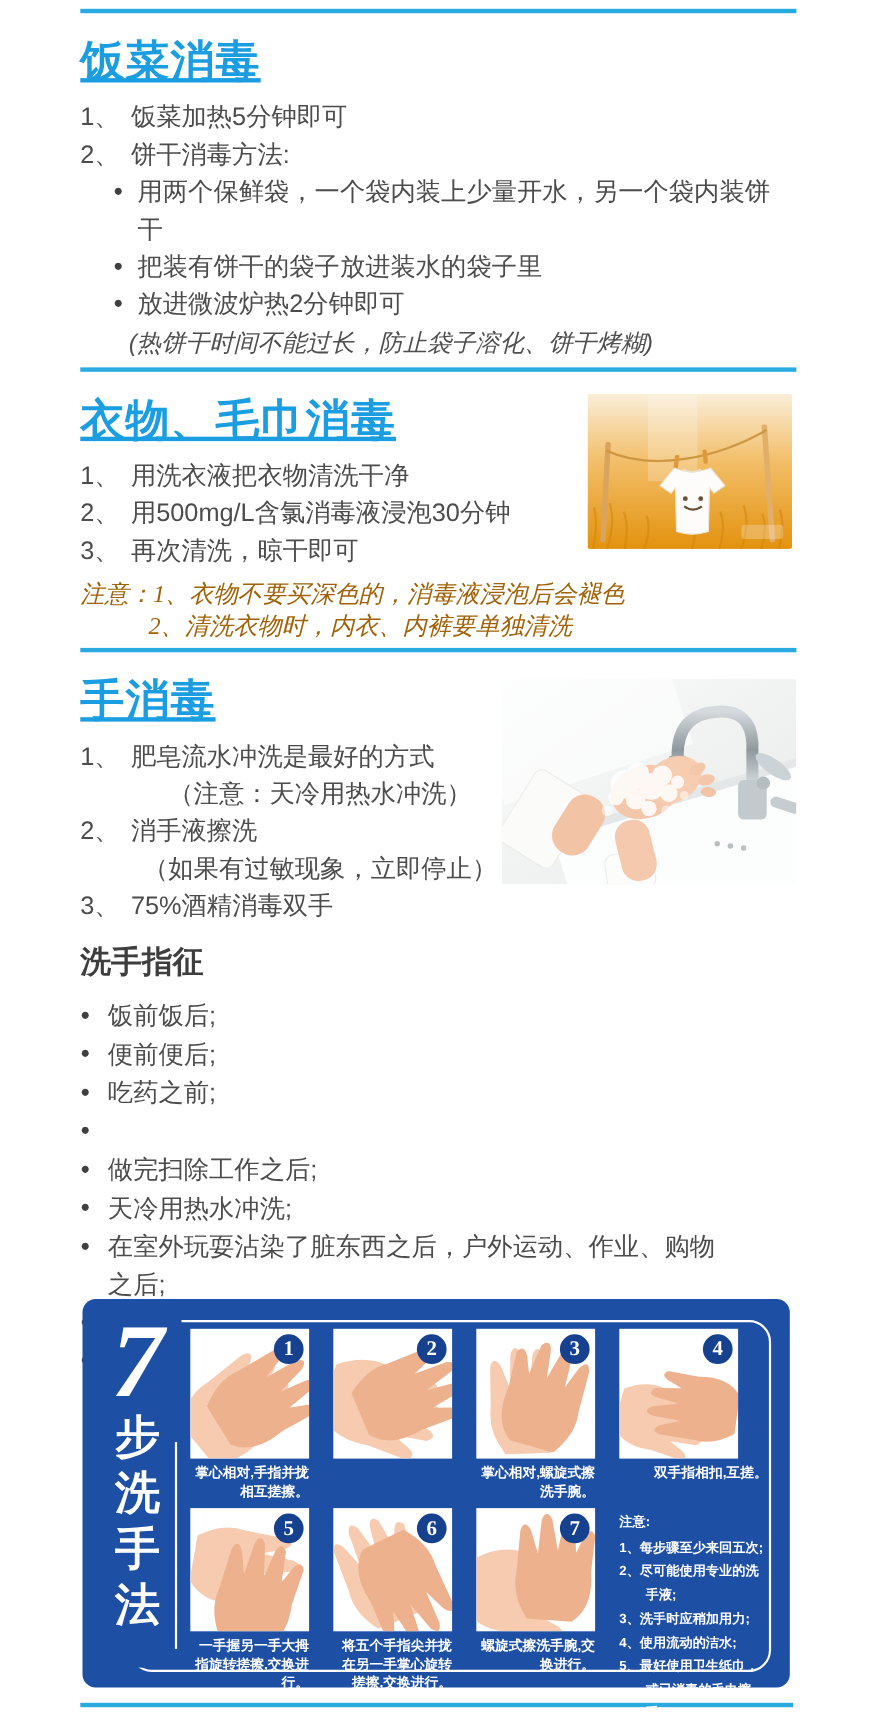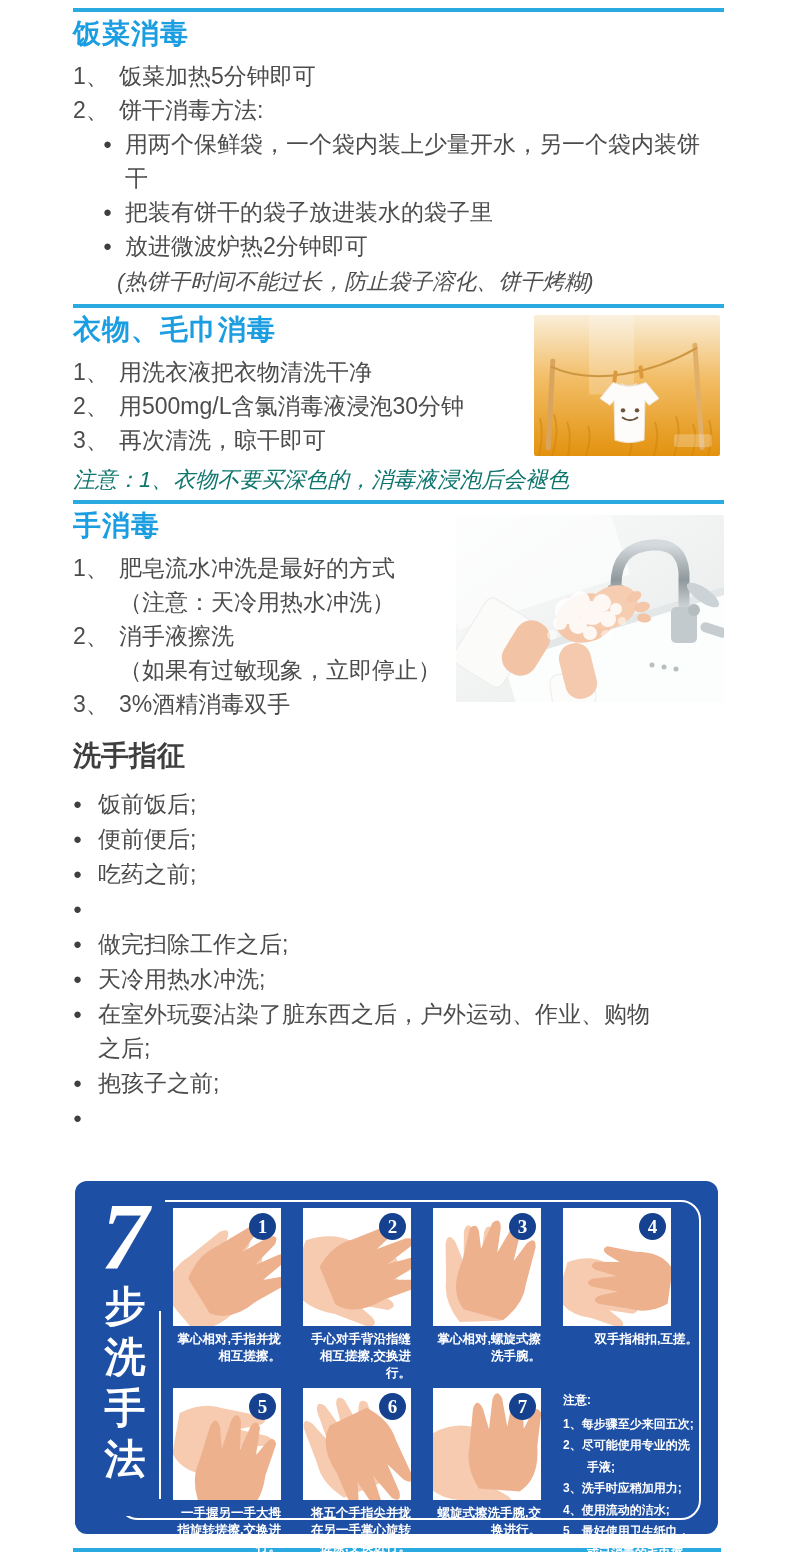--- a/index.html
+++ b/index.html
@@ -5,38 +5,38 @@
   * { box-sizing: border-box; margin: 0; padding: 0; }
   html,body { width:794px; }
   body {
     height:1564px; overflow:hidden; position:relative; background:#fff;
     font-family:"Liberation Sans", sans-serif; color:#4c4c4c;
   }
   .page { padding:8px 70px 0 73px; }
 
   .divider { height:4px; background:#29abe2; }
 
-  h2.sec-title { font-size:28px; font-weight:bold; color:#1b9de2; letter-spacing:1px; margin:3px 0 6px; }
+  h2.sec-title { font-size:40px; font-weight:bold; color:#1b9de2; letter-spacing:1px; margin:16px 0 6px;text-decoration:underline; }
   h3.sub-title { font-size:28px; font-weight:bold; color:#3e3e3e; margin:16px 0 12px; }
 
   .item { display:flex; font-size:23px; line-height:34px; color:#4c4c4c; }
   .item .mk { width:46px; flex:none; }
   .item .tx { flex:1; }
-  .sub-line { font-size:23px; line-height:34px; padding-left:46px; color:#4c4c4c; }
+  .sub-line { font-size:23px; line-height:34px; padding-left:46px; color:#4c4c4c;text-align:center; }
 
   .dotted { position:relative; padding-left:52px; font-size:23px; line-height:34px; color:#4c4c4c; max-width:640px; }
   .dotted .dot { position:absolute; left:30px; top:0; font-size:15px; line-height:34px; color:#3f3f3f; }
 
   .note-italic { font-style:italic; font-size:22px; line-height:29px; color:#4f4f4f; margin:4px 0 8px 44px; }
 
   .sec { position:relative; }
   .sec .txtcol-cl { max-width:445px; }
   .sec .txtcol-hd { max-width:390px; }
 
-  .notes2 { font-style:italic; font-size:22px; line-height:29px; color:#0f766e; margin:8px 0 6px 0; }
+  .notes2 { font-style:italic; font-size:22px; line-height:29px; color:#a16207; margin:8px 0 6px 0;font-family:Liberation Serif, serif; }
   .notes2 .n2 { padding-left:62px; }
 
   .photo-frame { position:absolute; overflow:hidden; border-radius:2px; }
   .photo-clothes { top:4px; right:4px; width:186px; height:141px; }
   .photo-wash { top:8px; right:0; width:268px; height:187px; }
   .photo-frame svg { display:block; width:100%; height:100%; }
 
   .ind-list .li { display:flex; gap:16px; font-size:23px; line-height:34px; margin-bottom:1px; color:#4c4c4c; }
   .ind-list .b { font-size:15px; line-height:34px; color:#3f3f3f; flex:none; }
   .ind-list .t { max-width:565px; }
@@ -159,20 +159,21 @@
         <span class="mk">2、</span>
         <span class="tx">用500mg/L含氯消毒液浸泡30分钟</span>
       </div>
       <div class="item">
         <span class="mk">3、</span>
         <span class="tx">再次清洗，晾干即可</span>
       </div>
     </div>
     <div class="notes2">
       <div>注意：1、衣物不要买深色的，消毒液浸泡后会褪色</div>
+      <div class="n2">2、清洗衣物时，内衣、内裤要单独清洗</div>
     </div>
   </section>
 
   <div class="divider"></div>
   <section class="sec">
     <div class="photo-frame photo-wash">
       <svg viewBox="0 0 268 187" preserveAspectRatio="none">
         <defs>
           <linearGradient id="bgw" x1="0" y1="0" x2="1" y2="1">
             <stop offset="0" stop-color="#fbfcfc"></stop>
@@ -235,21 +236,21 @@
         <span class="tx">肥皂流水冲洗是最好的方式</span>
       </div>
       <div class="sub-line">（注意：天冷用热水冲洗）</div>
       <div class="item">
         <span class="mk">2、</span>
         <span class="tx">消手液擦洗</span>
       </div>
       <div class="sub-line">（如果有过敏现象，立即停止）</div>
       <div class="item">
         <span class="mk">3、</span>
-        <span class="tx">3%酒精消毒双手</span>
+        <span class="tx">75%酒精消毒双手</span>
       </div>
     </div>
   </section>
 
   <section>
     <h3 class="sub-title">洗手指征</h3>
     <div class="ind-list">
       <div class="li">
           <span class="b">●</span>
           <span class="t">饭前饭后;</span>
@@ -318,21 +319,20 @@
           <div class="photo"><svg viewBox="0 0 100 100" preserveAspectRatio="xMidYMid meet">
               <g class="ha">
                 <path d="M25,92 Q15,70 22,52 L30,18 q5,-10 9,1 l3,20 7,-27 q5,-10 9,0 l1,27 8,-22 q5,-9 9,0 l-2,26 9,-13 q6,-7 9,1 l-8,30 q-2,30 -22,39 z"></path>
               </g>
               <g class="hb">
                 <path d="M25,92 Q15,70 22,52 L30,18 q5,-10 9,1 l3,20 7,-27 q5,-10 9,0 l1,27 8,-22 q5,-9 9,0 l-2,26 9,-13 q6,-7 9,1 l-8,30 q-2,30 -22,39 z"></path>
               </g>
             </svg></div>
           <span class="num">2</span>
         </div>
-      <p class="cap">手心对手背沿指缝相互搓擦,交换进行。</p>
     </div>
     <div class="pcell">
       <div class="card s3">
           <div class="photo"><svg viewBox="0 0 100 100" preserveAspectRatio="xMidYMid meet">
               <g class="ha">
                 <path d="M25,92 Q15,70 22,52 L30,18 q5,-10 9,1 l3,20 7,-27 q5,-10 9,0 l1,27 8,-22 q5,-9 9,0 l-2,26 9,-13 q6,-7 9,1 l-8,30 q-2,30 -22,39 z"></path>
               </g>
               <g class="hb">
                 <path d="M25,92 Q15,70 22,52 L30,18 q5,-10 9,1 l3,20 7,-27 q5,-10 9,0 l1,27 8,-22 q5,-9 9,0 l-2,26 9,-13 q6,-7 9,1 l-8,30 q-2,30 -22,39 z"></path>
               </g>

